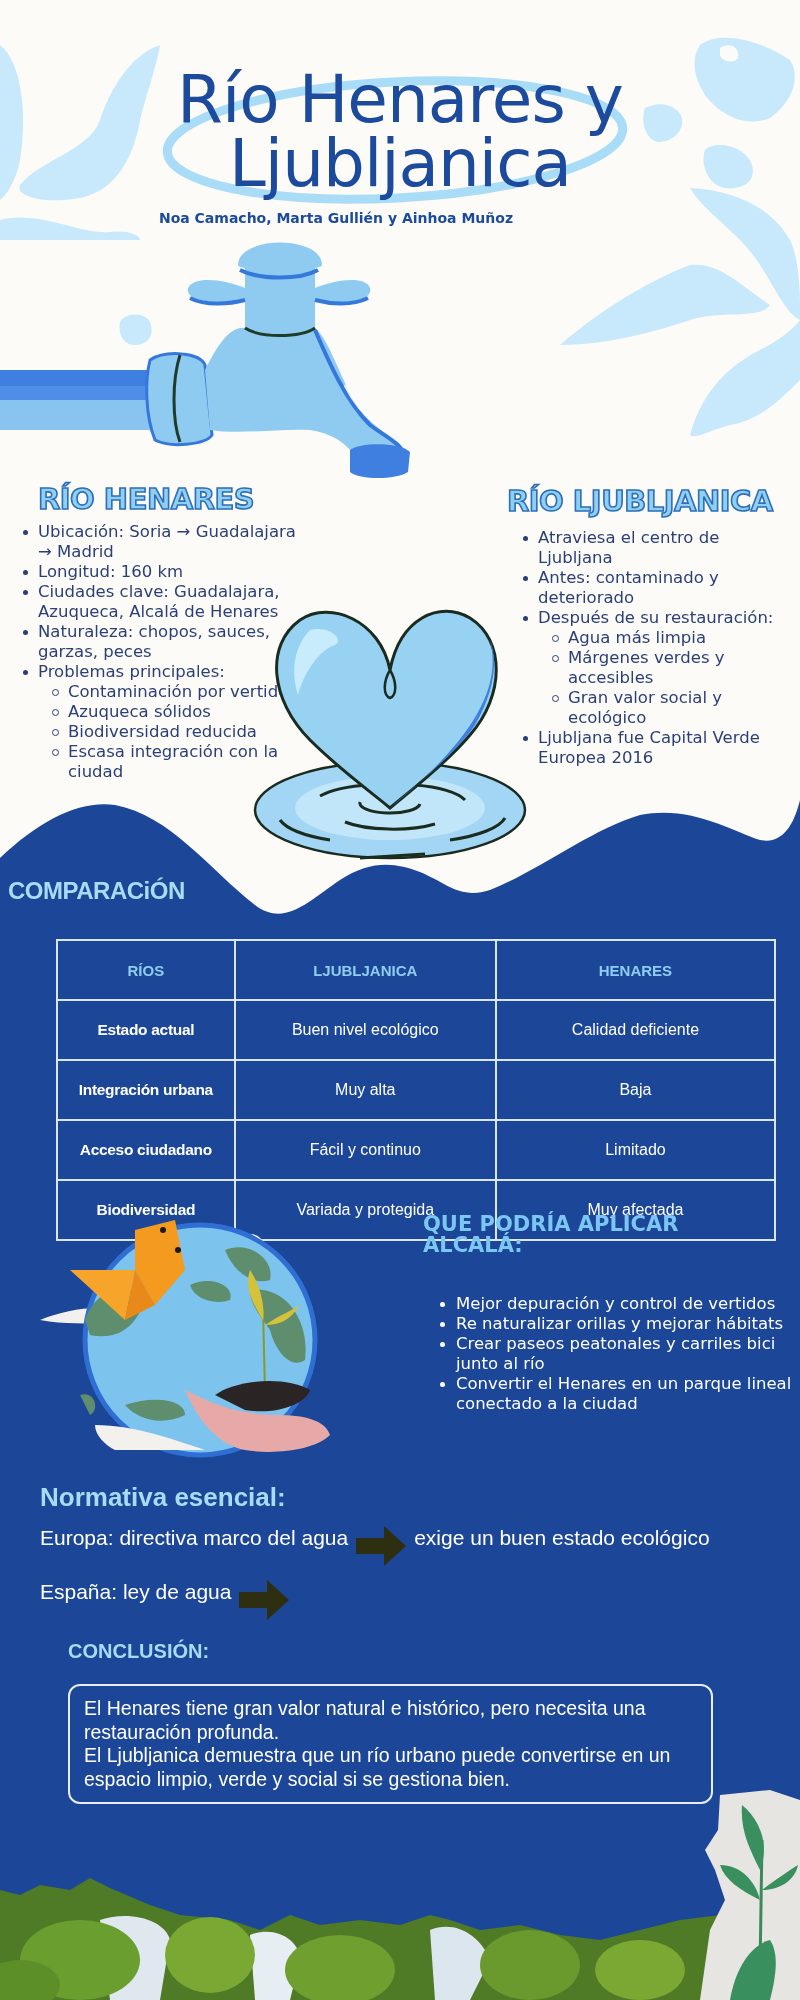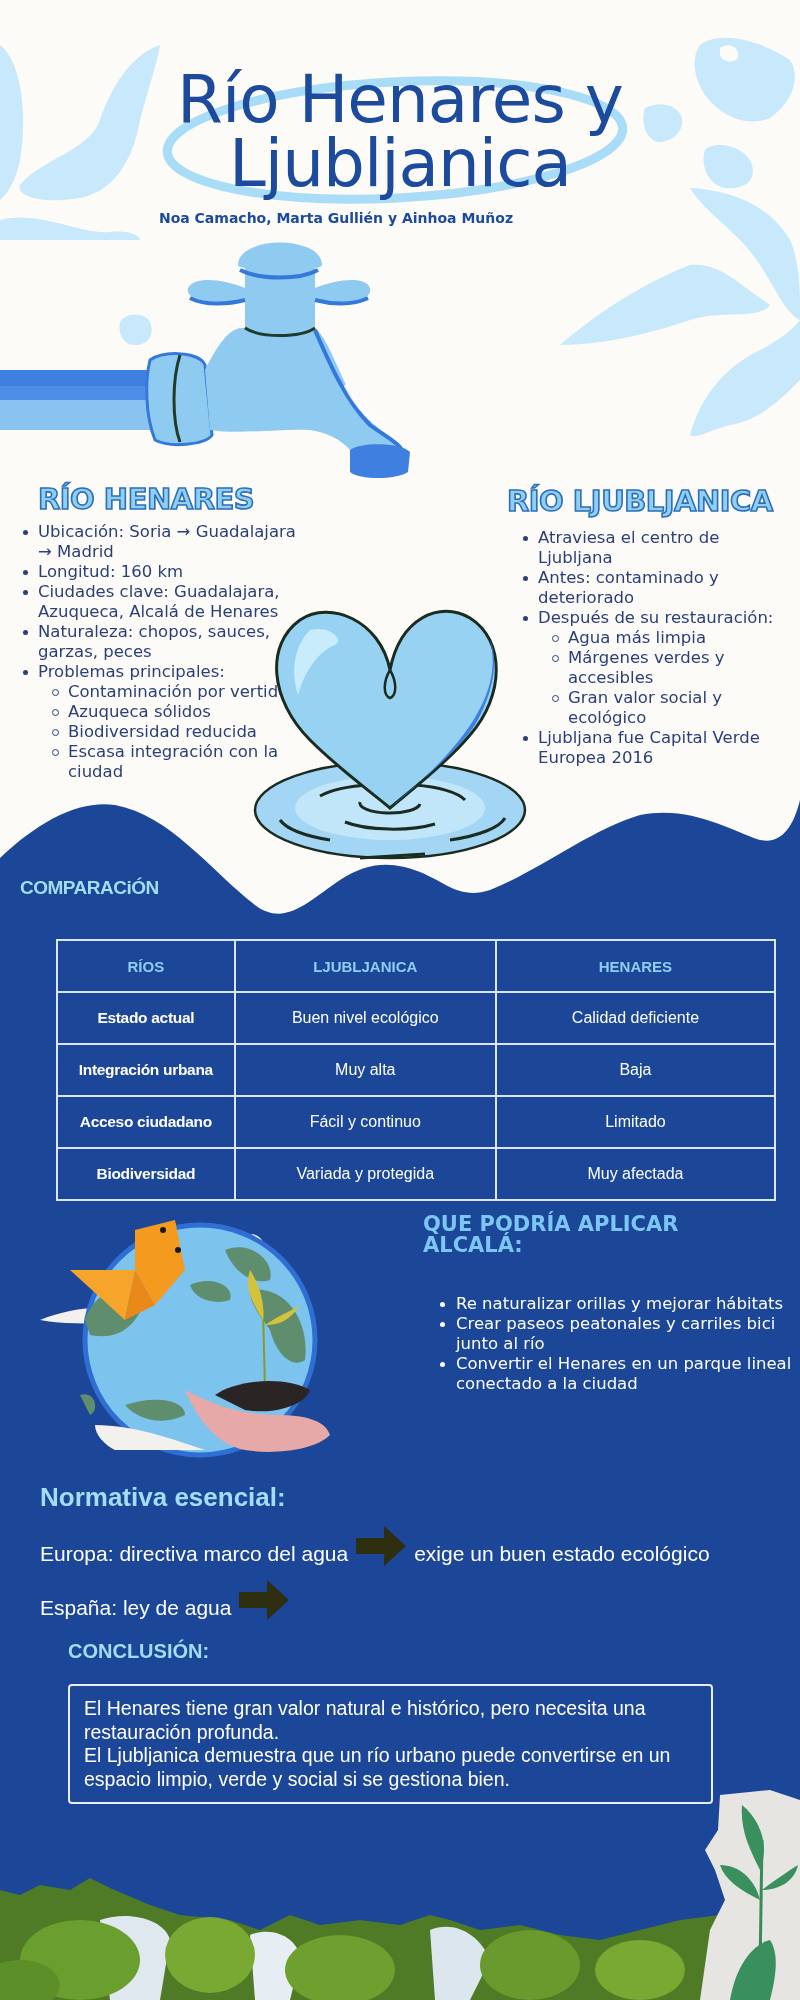--- a/index.html
+++ b/index.html
@@ -31,52 +31,52 @@
   .list { position: absolute; color: #2a3f78; font-family: "DejaVu Sans", sans-serif; font-size: 16.5px; line-height: 20px; }
   .list ul { list-style: none; }
   .list li { position: relative; padding-left: 20px; }
   .list > ul > li::before { content: ""; position: absolute; left: 5px; top: 8px; width: 5px; height: 5px; border-radius: 50%; background: #2a3f78; }
   .list ul ul { margin-left: 10px; }
   .list ul ul li { padding-left: 20px; }
   .list ul ul li::before { content: ""; position: absolute; left: 4px; top: 7px; width: 5px; height: 5px; border-radius: 50%; border: 1.2px solid #2a3f78; background: transparent; }
 
   .comparacion {
     position: absolute; left: 8px; top: 877px; color: #a6dcf6;
-    font-family: "Liberation Sans", sans-serif; font-weight: bold; font-size: 19px; letter-spacing: -0.5px; margin-left: 12px;
+    font-family: "Liberation Sans", sans-serif; font-weight: bold; font-size: 24px; letter-spacing: -0.5px;
   }
 
   table.cmp {
     position: absolute; left: 56px; top: 939px; width: 720px; border-collapse: collapse;
     font-family: "Liberation Sans", sans-serif;
   }
   table.cmp td, table.cmp th {
-    border: 2px solid #dbe6f5; height: 52px; text-align: center; vertical-align: middle;
+    border: 2px solid #dbe6f5; height: 60px; text-align: center; vertical-align: middle;
     color: #ffffff; font-size: 16px;
   }
   table.cmp th { color: #8fcdf2; font-weight: bold; font-size: 15px; }
   table.cmp td.rowhead { font-weight: bold; font-size: 15.5px; letter-spacing: -0.3px; }
 
   .apply-head {
     position: absolute; left: 423px; top: 1214px; color: #7cc6f3;
     font-family: "DejaVu Sans", sans-serif; font-weight: bold; font-size: 21px; line-height: 21px;
   }
   .apply-list { position: absolute; left: 436px; top: 1294px; width: 360px; color: #ffffff;
     font-family: "DejaVu Sans", sans-serif; font-size: 16.5px; line-height: 20px; list-style: none; }
   .apply-list li { position: relative; padding-left: 20px; }
   .apply-list li::before { content: ""; position: absolute; left: 4px; top: 8px; width: 5px; height: 5px; border-radius: 50%; background: #fff; }
 
   .normativa-head { position: absolute; left: 40px; top: 1482px; color: #a6dcf6;
     font-family: "Liberation Sans", sans-serif; font-weight: bold; font-size: 26px; }
-  .norm-row { position: absolute; left: 40px; color: #ffffff; font-family: "Liberation Sans", sans-serif; font-size: 21px; display: flex; align-items: flex-end; white-space: nowrap; }
+  .norm-row { position: absolute; left: 40px; color: #ffffff; font-family: "Liberation Sans", sans-serif; font-size: 21px; display: flex; align-items: flex-start; white-space: nowrap; }
   .arrow { display: inline-block; width: 50px; height: 40px; margin: 0 8px; }
 
   .conclusion-head { position: absolute; left: 68px; top: 1640px; color: #a6dcf6;
     font-family: "Liberation Sans", sans-serif; font-weight: bold; font-size: 20px; }
   .conclusion-box { position: absolute; left: 68px; top: 1684px; width: 645px; height: 120px;
-    border: 2px solid #e8eef8; border-radius: 4px; padding: 11px 14px; color: #ffffff;
+    border: 2px solid #e8eef8; border-radius: 12px; padding: 11px 14px; color: #ffffff;
     font-family: "Liberation Sans", sans-serif; font-size: 19.5px; line-height: 23.5px; }
   .conclusion-box p { white-space: pre-line; }
 </style>
 </head>
 <body>
 
 <svg class="deco-svg" viewBox="0 0 800 2000">
 
   <path d="M0,45 C20,60 28,110 20,160 C14,190 0,200 0,200 Z" fill="#c7e9fb"></path>
   <path d="M160,45 C130,55 110,90 100,120 C90,150 40,160 20,185 C15,195 40,205 80,198 C120,190 135,150 140,120 C148,90 158,60 160,45 Z" fill="#c7e9fb"></path>
@@ -241,20 +241,21 @@
 
   <path d="M180,185 C200,170 250,165 275,180 C270,195 240,205 210,200 Z" fill="#2b2424"></path>
   <path d="M150,180 C170,190 200,205 240,205 C270,205 290,210 295,225 C280,240 240,245 210,240 C185,235 165,215 150,180 Z" fill="#e7a9a8"></path>
 </svg>
 
 <div class="apply-head">
   <div>QUE PODRÍA APLICAR</div>
   <div>ALCALÁ:</div>
 </div>
 <ul class="apply-list">
+  <li>Mejor depuración y control de vertidos</li>
   <li>Re naturalizar orillas y mejorar hábitats</li>
   <li> Crear paseos peatonales y carriles bici junto al río</li>
   <li> Convertir el Henares en un parque lineal conectado a la ciudad</li>
 </ul>
 
 <div class="normativa-head">Normativa esencial:</div>
 <div class="norm-row" style="top:1526px">
   <span>Europa: directiva marco del agua</span>
   <svg class="arrow" viewBox="0 0 50 40">
       <path d="M0,12 L28,12 L28,0 L50,20 L28,40 L28,28 L0,28 Z" fill="#2e2e10"></path>

